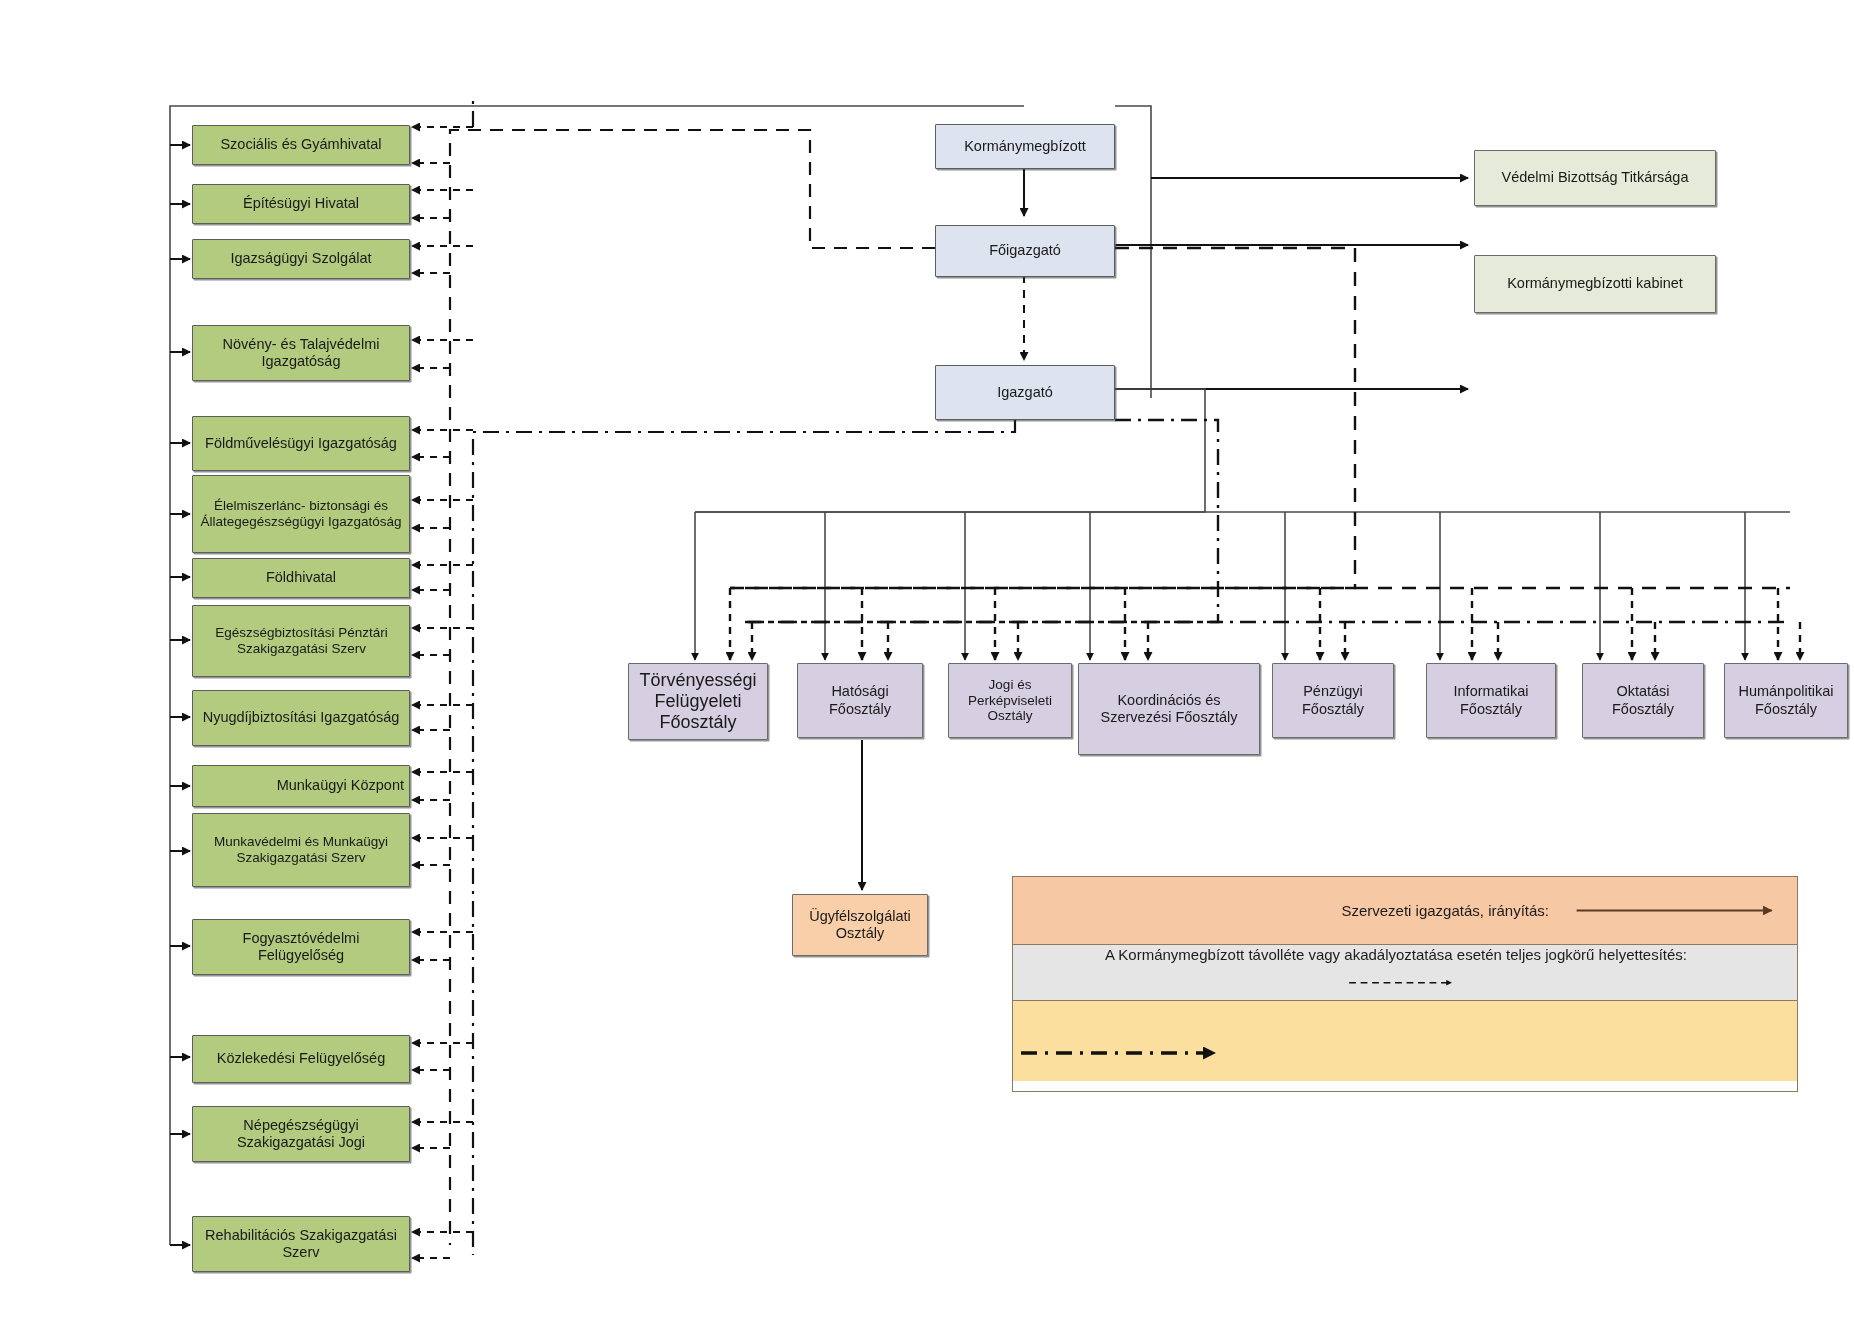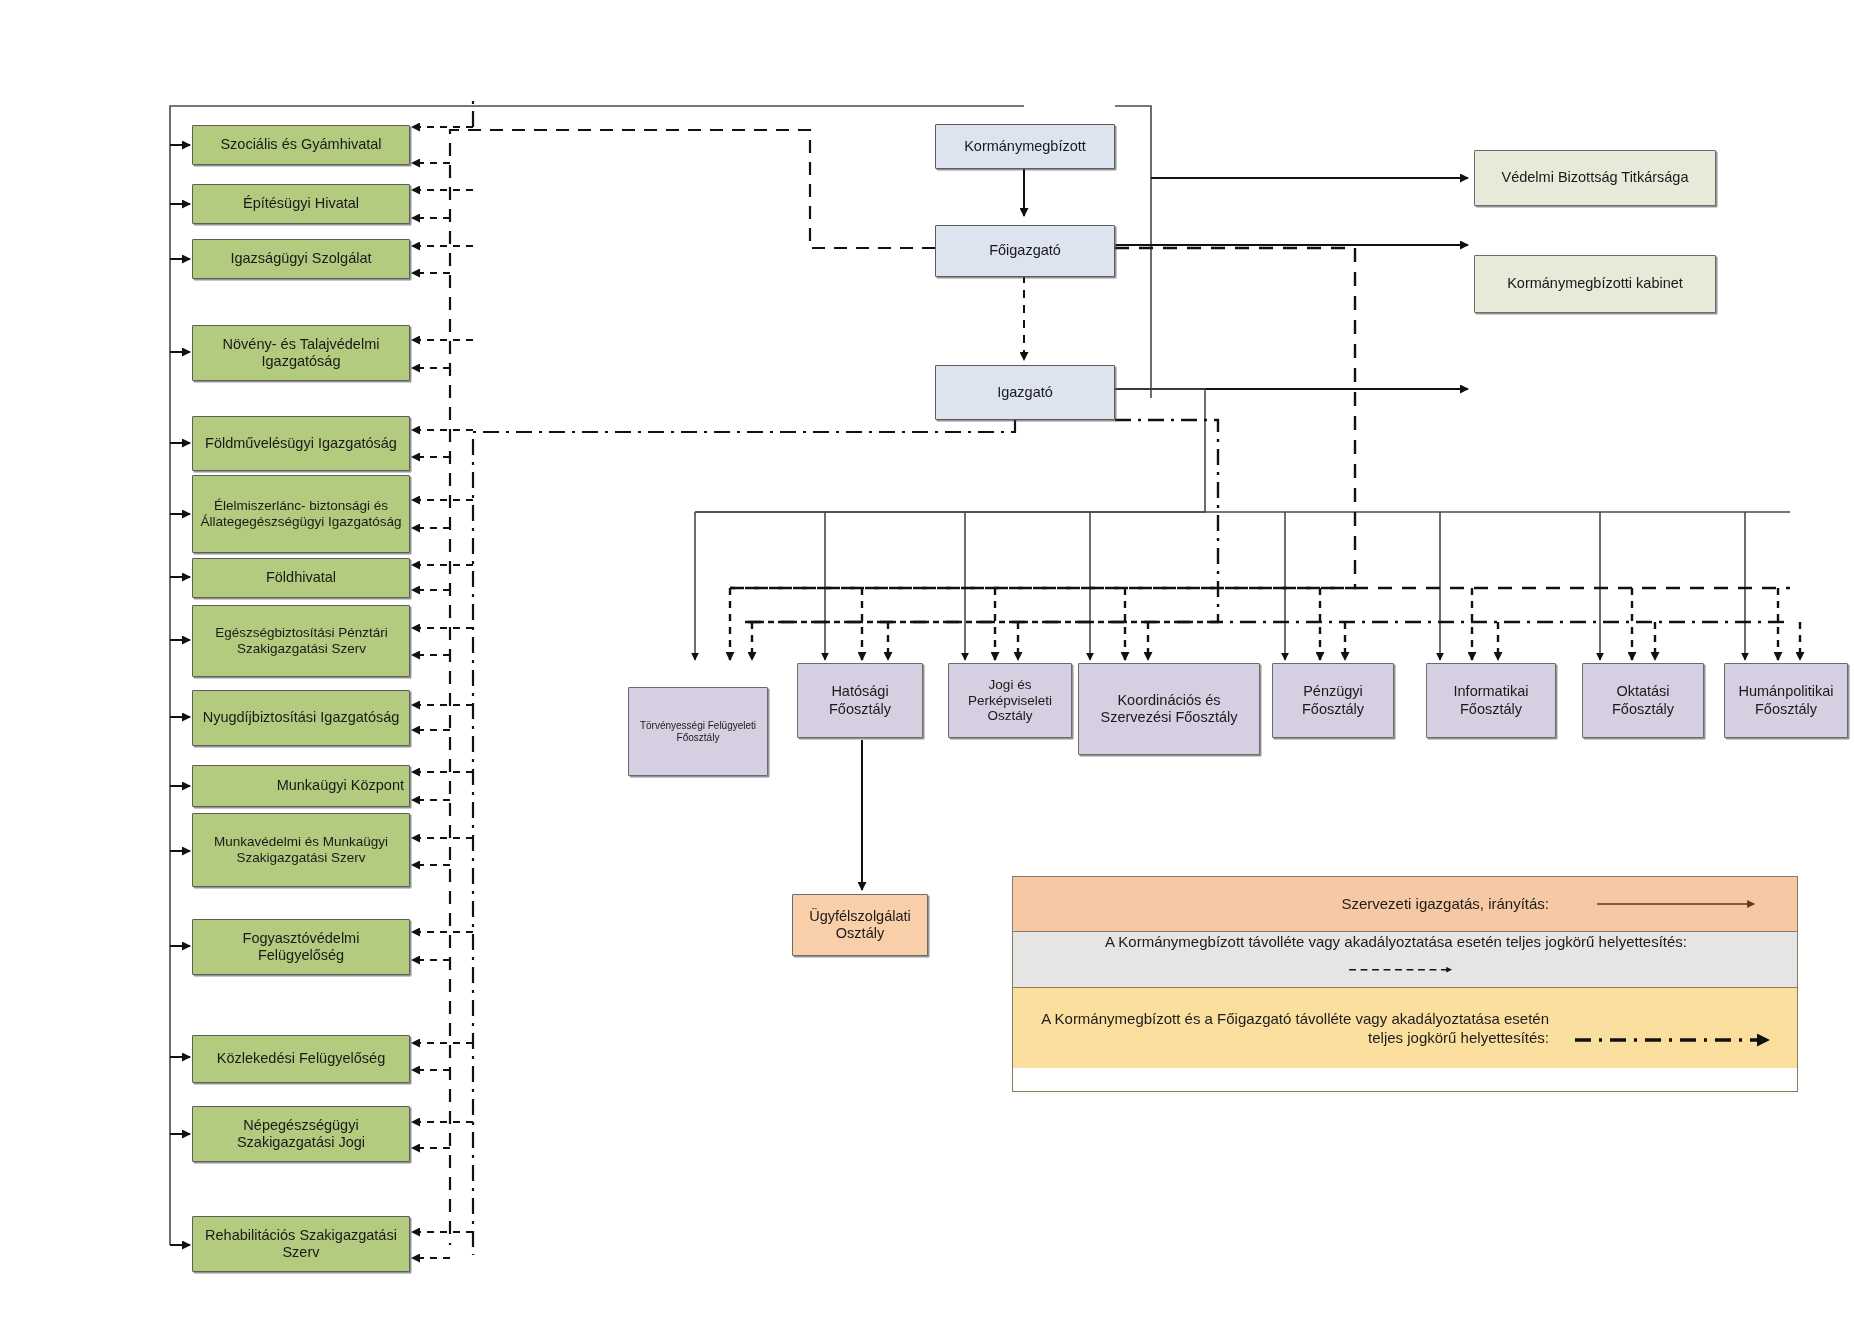--- a/index.html
+++ b/index.html
@@ -17,21 +17,21 @@
   .purple{background:#d6cee1;border-color:#6b6b6b;}
   .orange{background:#f8cfa8;border-color:#6b6b6b;}
 
   .legend{position:absolute;left:1012px;top:876px;width:786px;height:216px;
           border:1.4px solid #8a7a5e;box-sizing:border-box;}
   .lrow{position:relative;box-sizing:border-box;border-bottom:1.4px solid #8a7a5e;
         display:flex;align-items:center;}
   .lrow:last-child{border-bottom:none;}
   .lrow .ltext{flex:1;text-align:right;padding-right:18px;font-size:15px;line-height:1.3;color:#1c1c1c;}
   .lrow .lsample{width:230px;height:100%;position:relative;}
-  .r1{height:55px;background:#f6c9a4;}
+  .r1{height:68px;background:#f6c9a4;}
   .r2{height:56px;background:#e5e5e5;flex-direction:column;}
   .r3{height:80px;background:#fadf9e;}
   .samp-svg{position:absolute;left:0;top:0;width:230px;height:100%;}
 </style>
 </head>
 <body>
 
 <div id="stage">
 
   <svg class="wires" viewBox="0 0 1854 1325">
@@ -216,21 +216,21 @@
   <div class="node green" style="left:192px;top:1035px;width:218px;height:48px;">
     <span>Közlekedési Felügyelőség</span>
   </div>
   <div class="node green" style="left:192px;top:1106px;width:218px;height:56px;">
     <span>Népegészségügyi Szakigazgatási Jogi</span>
   </div>
   <div class="node green" style="left:192px;top:1216px;width:218px;height:56px;">
     <span>Rehabilitációs Szakigazgatási Szerv</span>
   </div>
 
-  <div class="node purple" style="left:628px;top:663px;width:140px;height:89px;font-size:10px;margin-top:24px;">
+  <div class="node purple" style="left:628px;top:663px;width:140px;height:77px;font-size:18px;">
     <span>Törvényességi Felügyeleti Főosztály</span>
   </div>
   <div class="node purple" style="left:797px;top:663px;width:126px;height:75px;">
     <span>Hatósági Főosztály</span>
   </div>
   <div class="node purple" style="left:948px;top:663px;width:124px;height:75px;font-size:13.5px;">
     <span>Jogi és Perképviseleti Osztály</span>
   </div>
   <div class="node purple" style="left:1078px;top:663px;width:182px;height:92px;">
     <span>Koordinációs és Szervezési Főosztály</span>
@@ -276,21 +276,20 @@
               <marker id="lah2" markerWidth="11" markerHeight="11" refX="10" refY="5.5" orient="auto" markerUnits="userSpaceOnUse">
             <path d="M0,0 L11,5.5 L0,11 z" fill="#111"></path>
               </marker>
             </defs>
           <path d="M8,34 L204,34" stroke="#111" stroke-width="3" fill="none" stroke-dasharray="13,9" marker-end="url(#lah2)"></path>
         </svg>
       </div>
     </div>
 
     <div class="lrow r3">
-      <div class="ltext">A Kormánymegbízott és a Főigazgató távolléte vagy akadályoztatása esetén teljes jogkörű helyettesítés:</div>
       <div class="lsample">
         <svg class="samp-svg" viewBox="0 0 230 80">
           <defs>
               <marker id="lah3" markerWidth="13" markerHeight="13" refX="12" refY="6.5" orient="auto" markerUnits="userSpaceOnUse">
             <path d="M0,0 L13,6.5 L0,13 z" fill="#111"></path>
               </marker>
             </defs>
           <path d="M8,52 L202,52" stroke="#111" stroke-width="3.4" fill="none" stroke-dasharray="16,8,3,8" marker-end="url(#lah3)"></path>
         </svg>
       </div>

